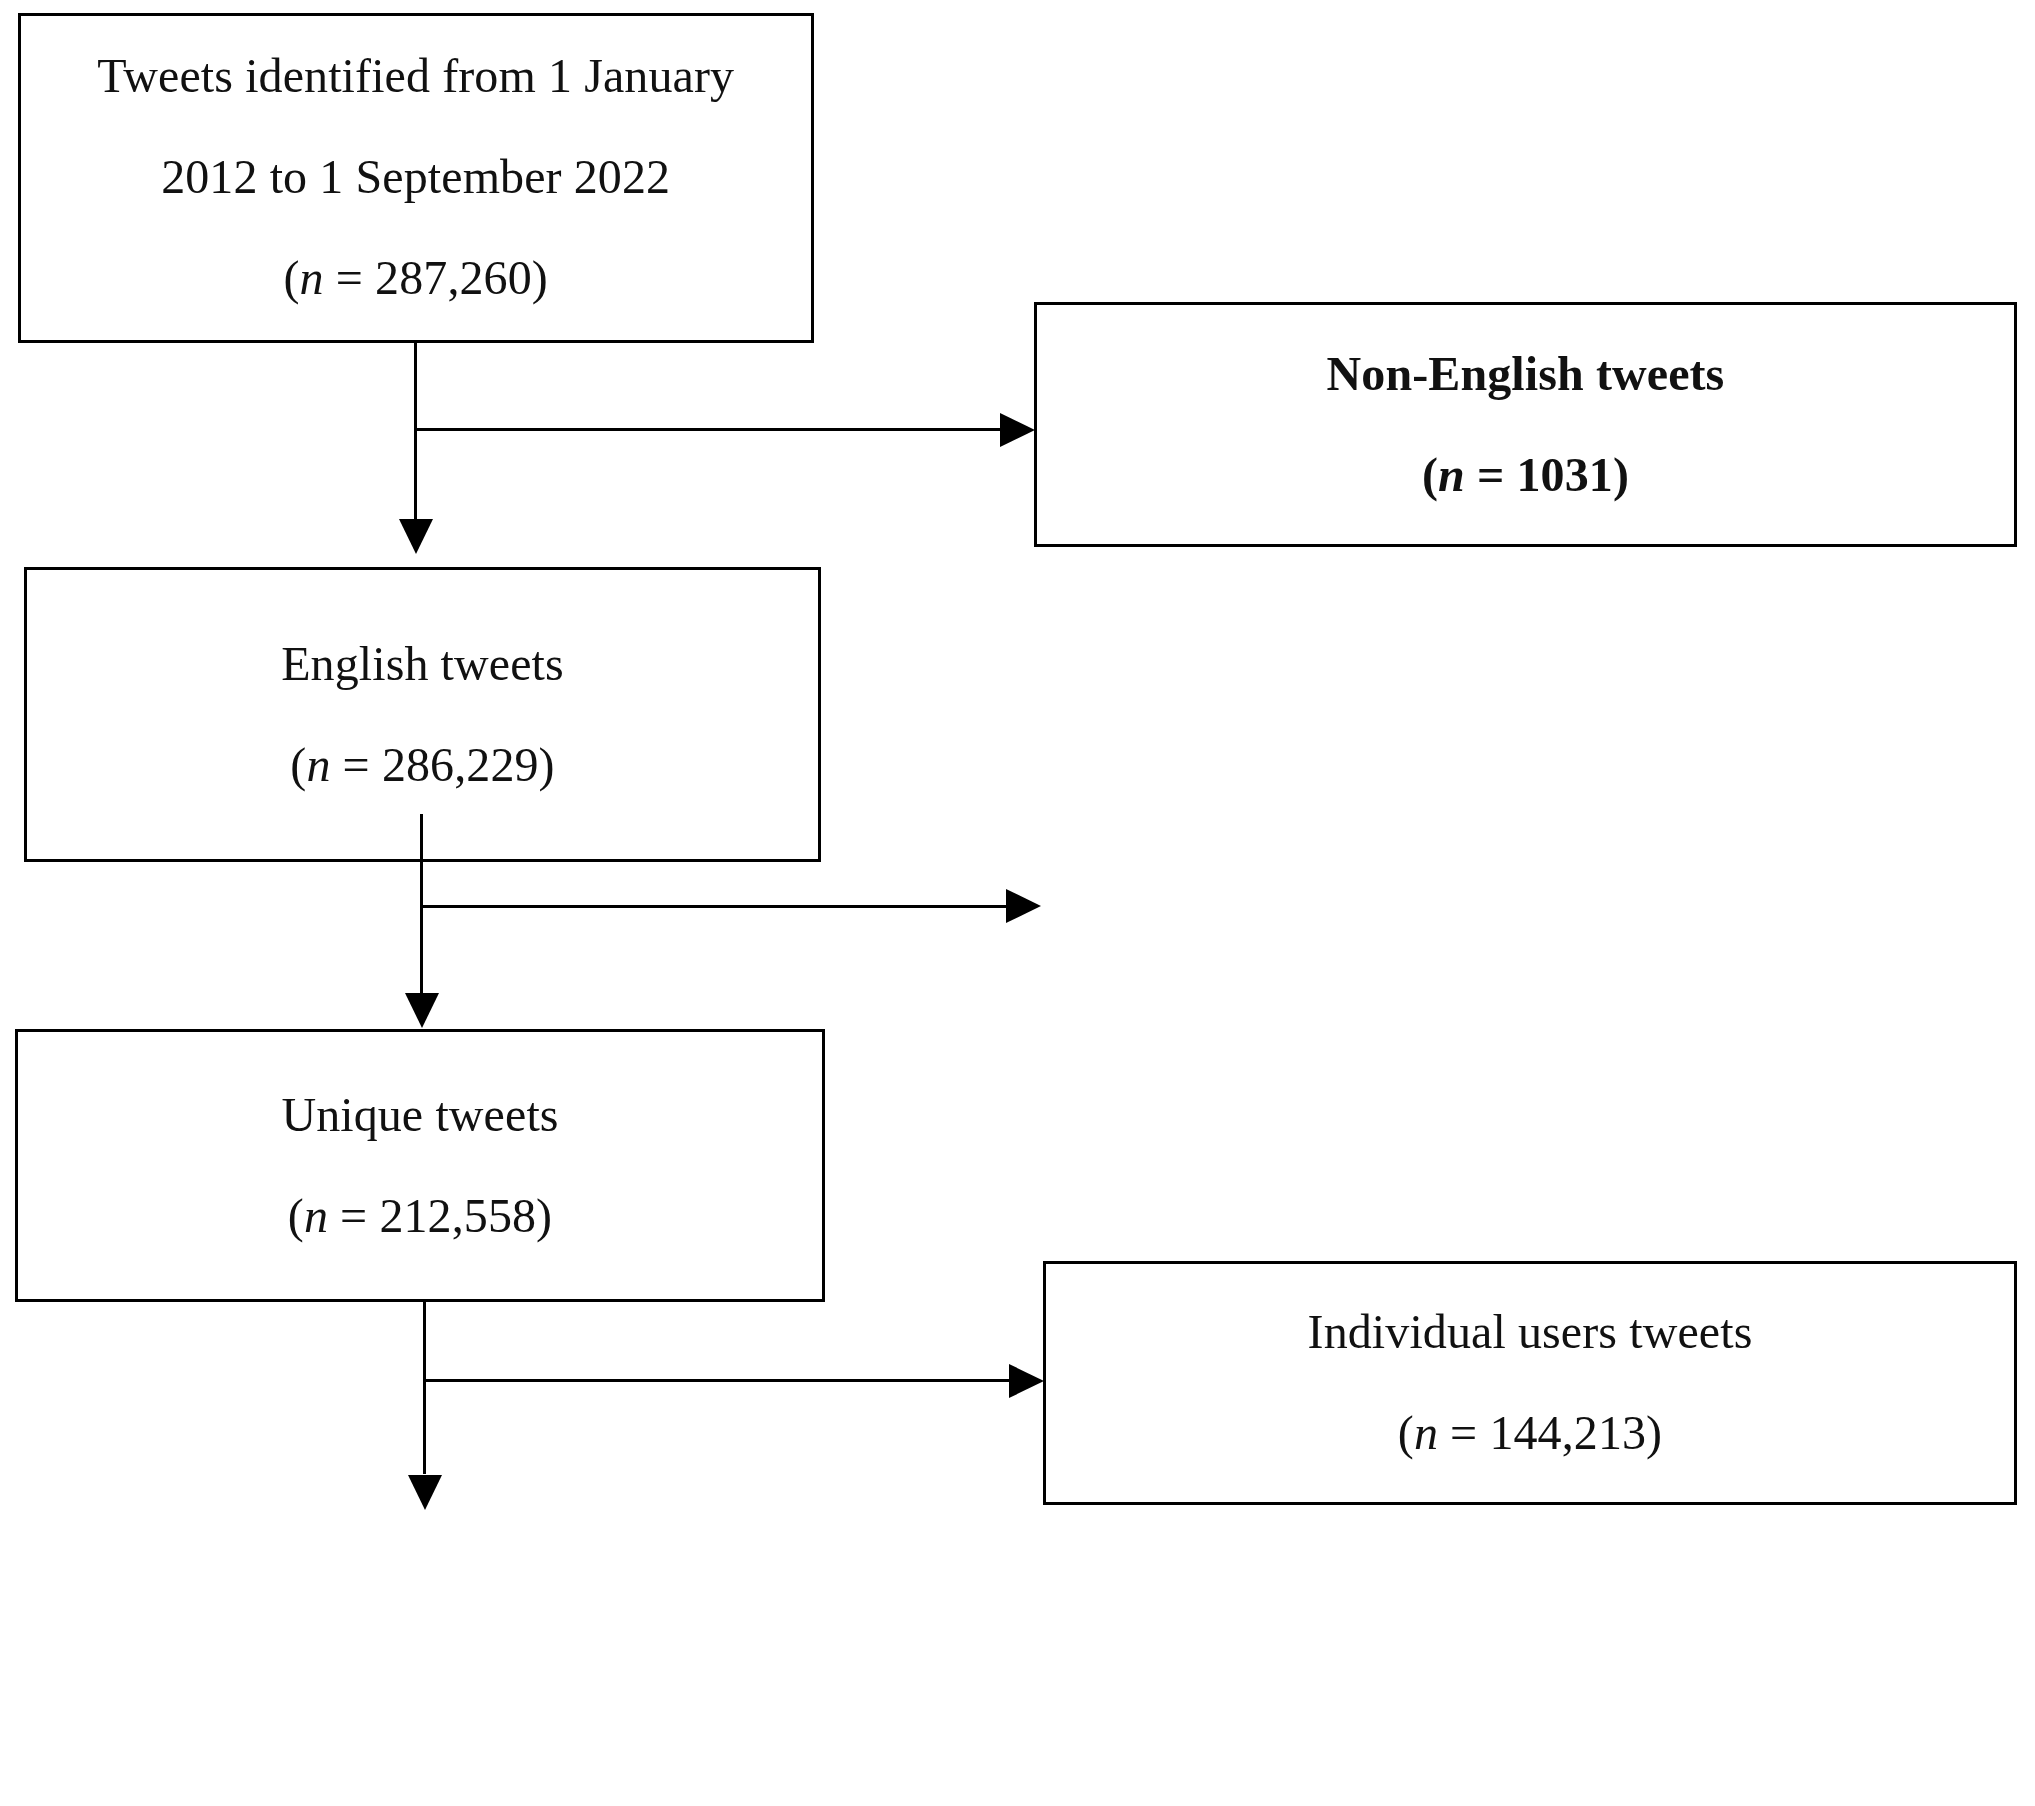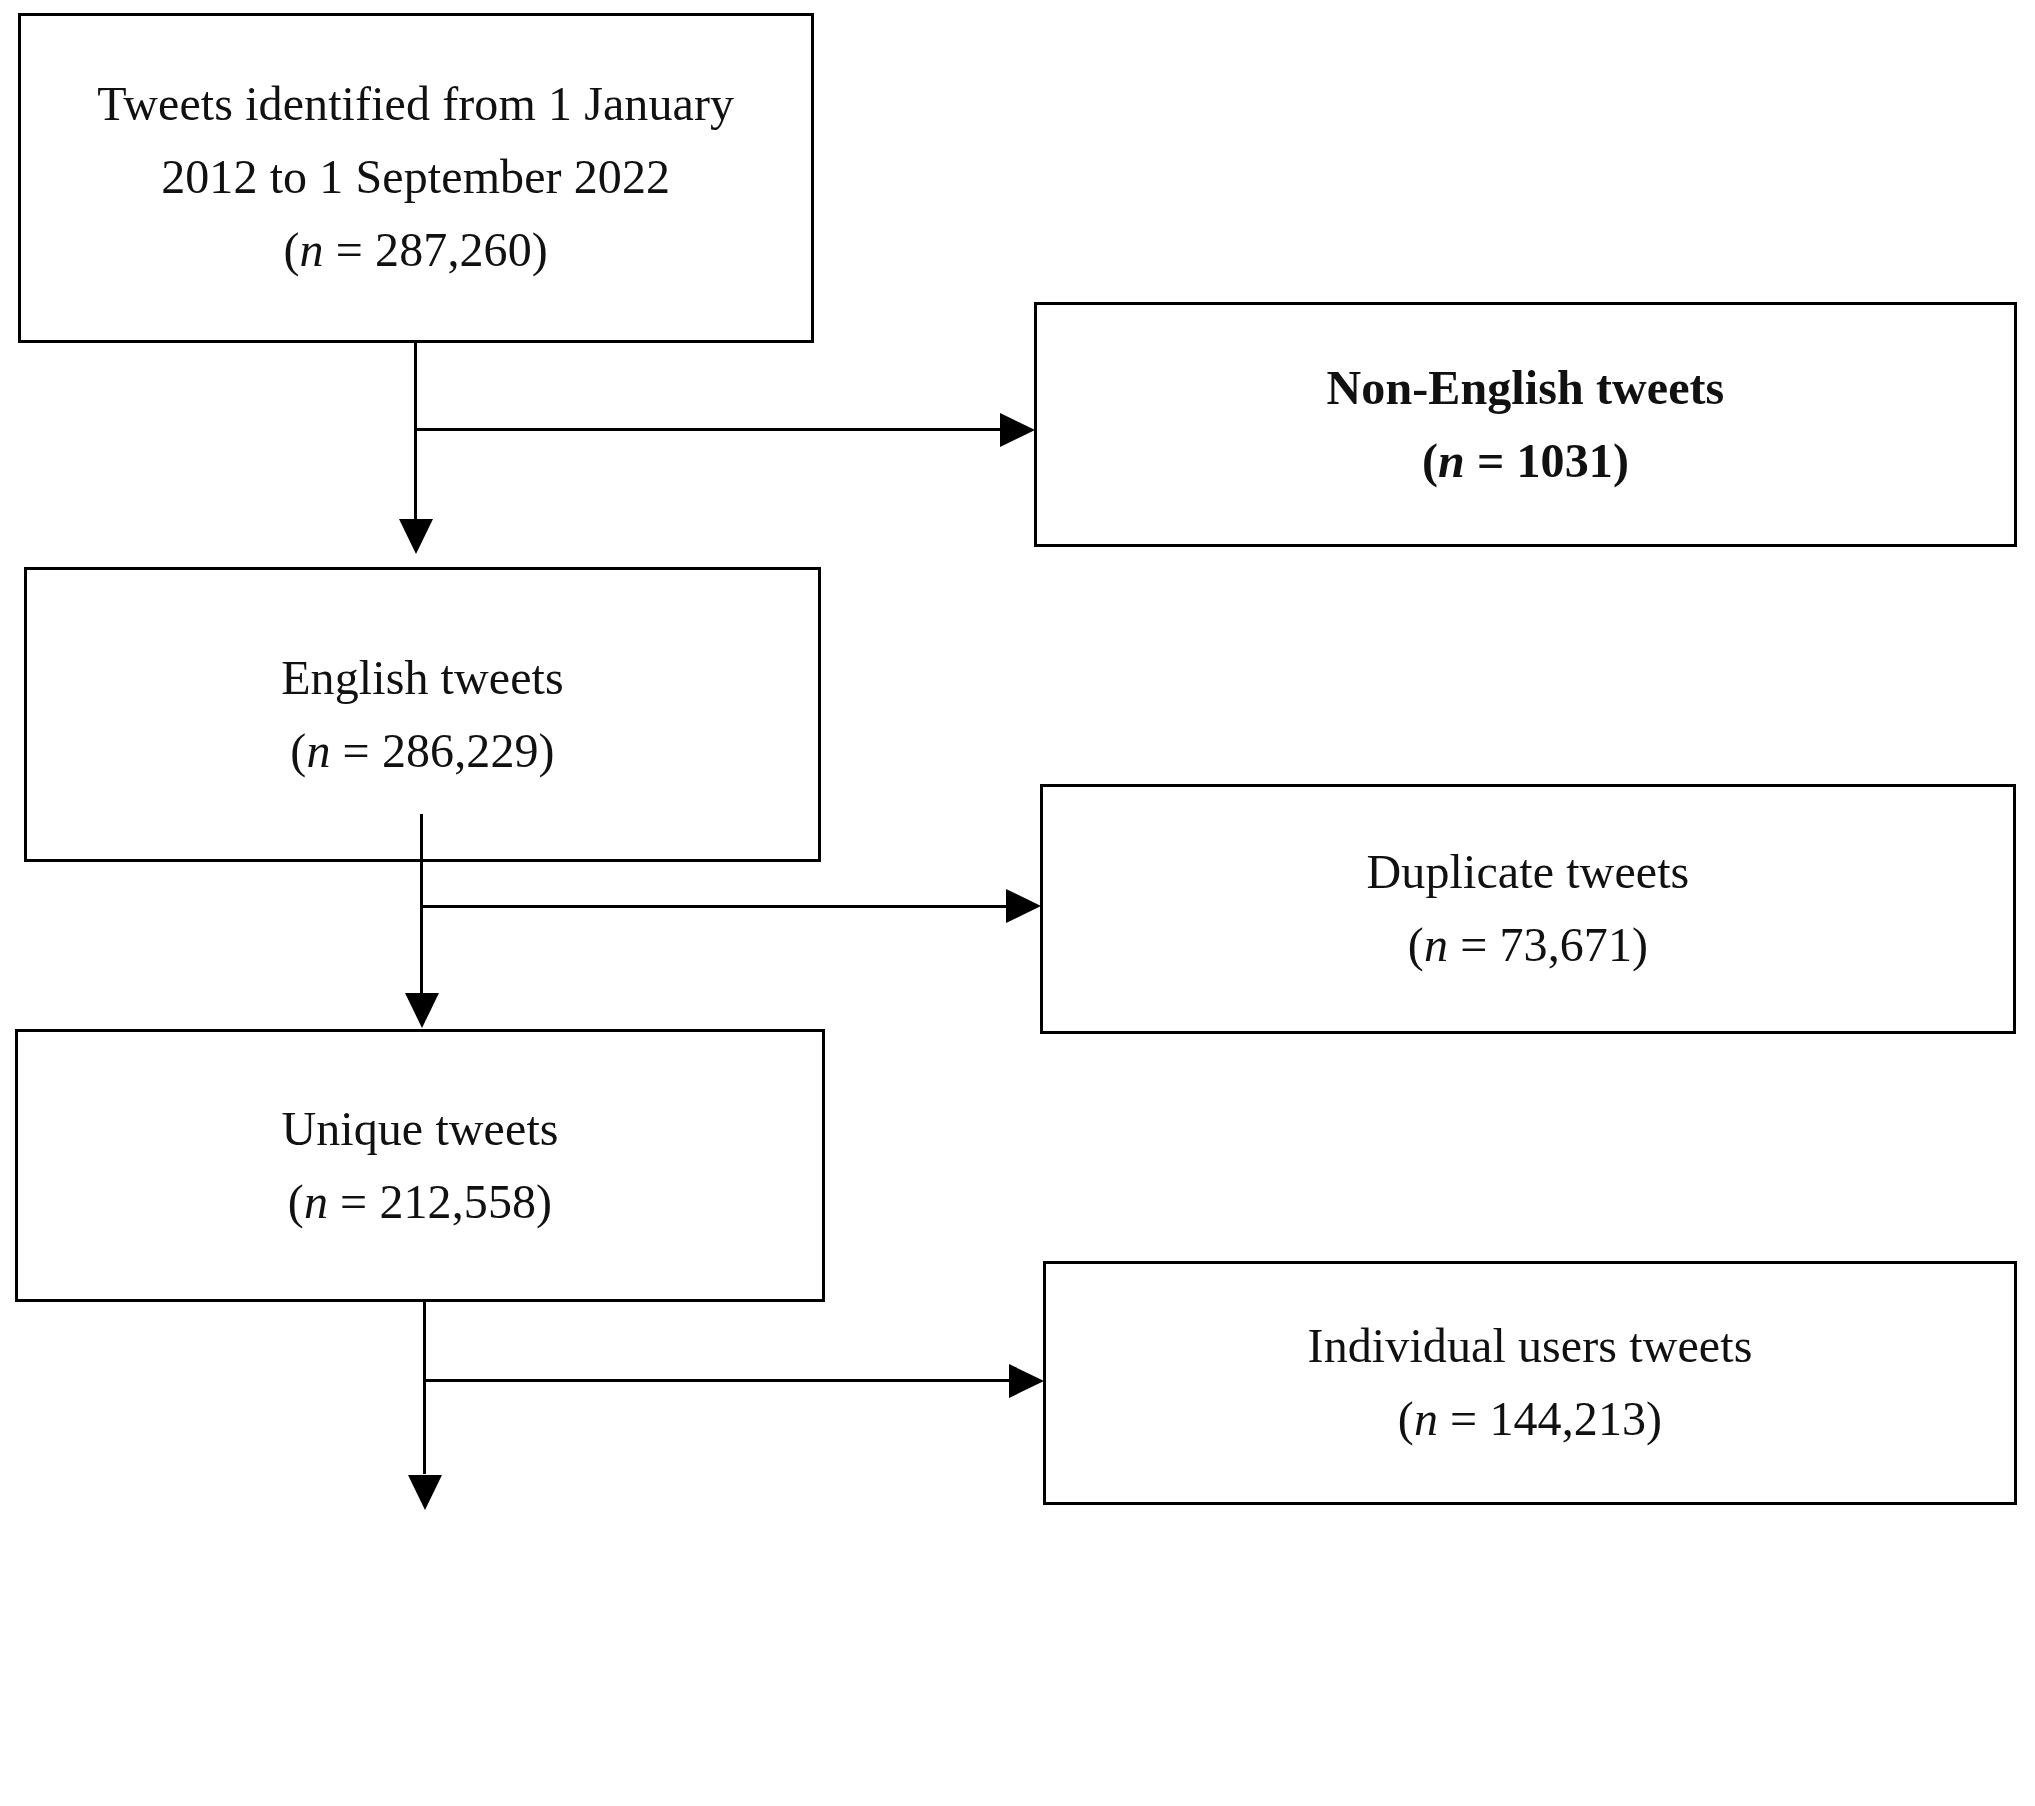--- a/index.html
+++ b/index.html
@@ -18,20 +18,21 @@
   .flow-box {
     position: absolute;
     box-sizing: border-box;
     border: 3.2px solid #000000;
     background: #ffffff;
     display: flex;
     flex-direction: column;
     align-items: center;
     justify-content: center;
     text-align: center;
+    gap: 28px;
   }
   .flow-line {
     position: absolute;
     color: #111111;
     font-size: 48px;
     line-height: 1.52;
     white-space: nowrap;
     letter-spacing: 0.1px;
   }
   .flow-line.l1 { position: static; }
@@ -96,26 +97,20 @@
   </div>
 
 
   <div class="flow-box" style="left:1034px; top:302px; width:983px; height:245px;font-weight:bold;">
     <div class="flow-line l1">Non-English tweets</div>
     <div class="flow-line l3">
       <span>(</span><span class="nsym">n</span><span> = </span><span>1031</span><span>)</span>
     </div>
   </div>
 
-  <div class="flow-box" style="left:1040px; top:784px; width:976px; height:250px;">
-    <div class="flow-line l1">Duplicate tweets</div>
-    <div class="flow-line l3">
-      <span>(</span><span class="nsym">n</span><span> = </span><span>73,671</span><span>)</span>
-    </div>
-  </div>
 
   <div class="flow-box" style="left:1043px; top:1261px; width:974px; height:244px;">
     <div class="flow-line l1">Individual users tweets</div>
     <div class="flow-line l3">
       <span>(</span><span class="nsym">n</span><span> = </span><span>144,213</span><span>)</span>
     </div>
   </div>
 
   <div class="v-line" style="left:414px; top:342px; height:177px;"></div>
   <div class="arrow-down" style="left:399px; top:519px;"></div>

